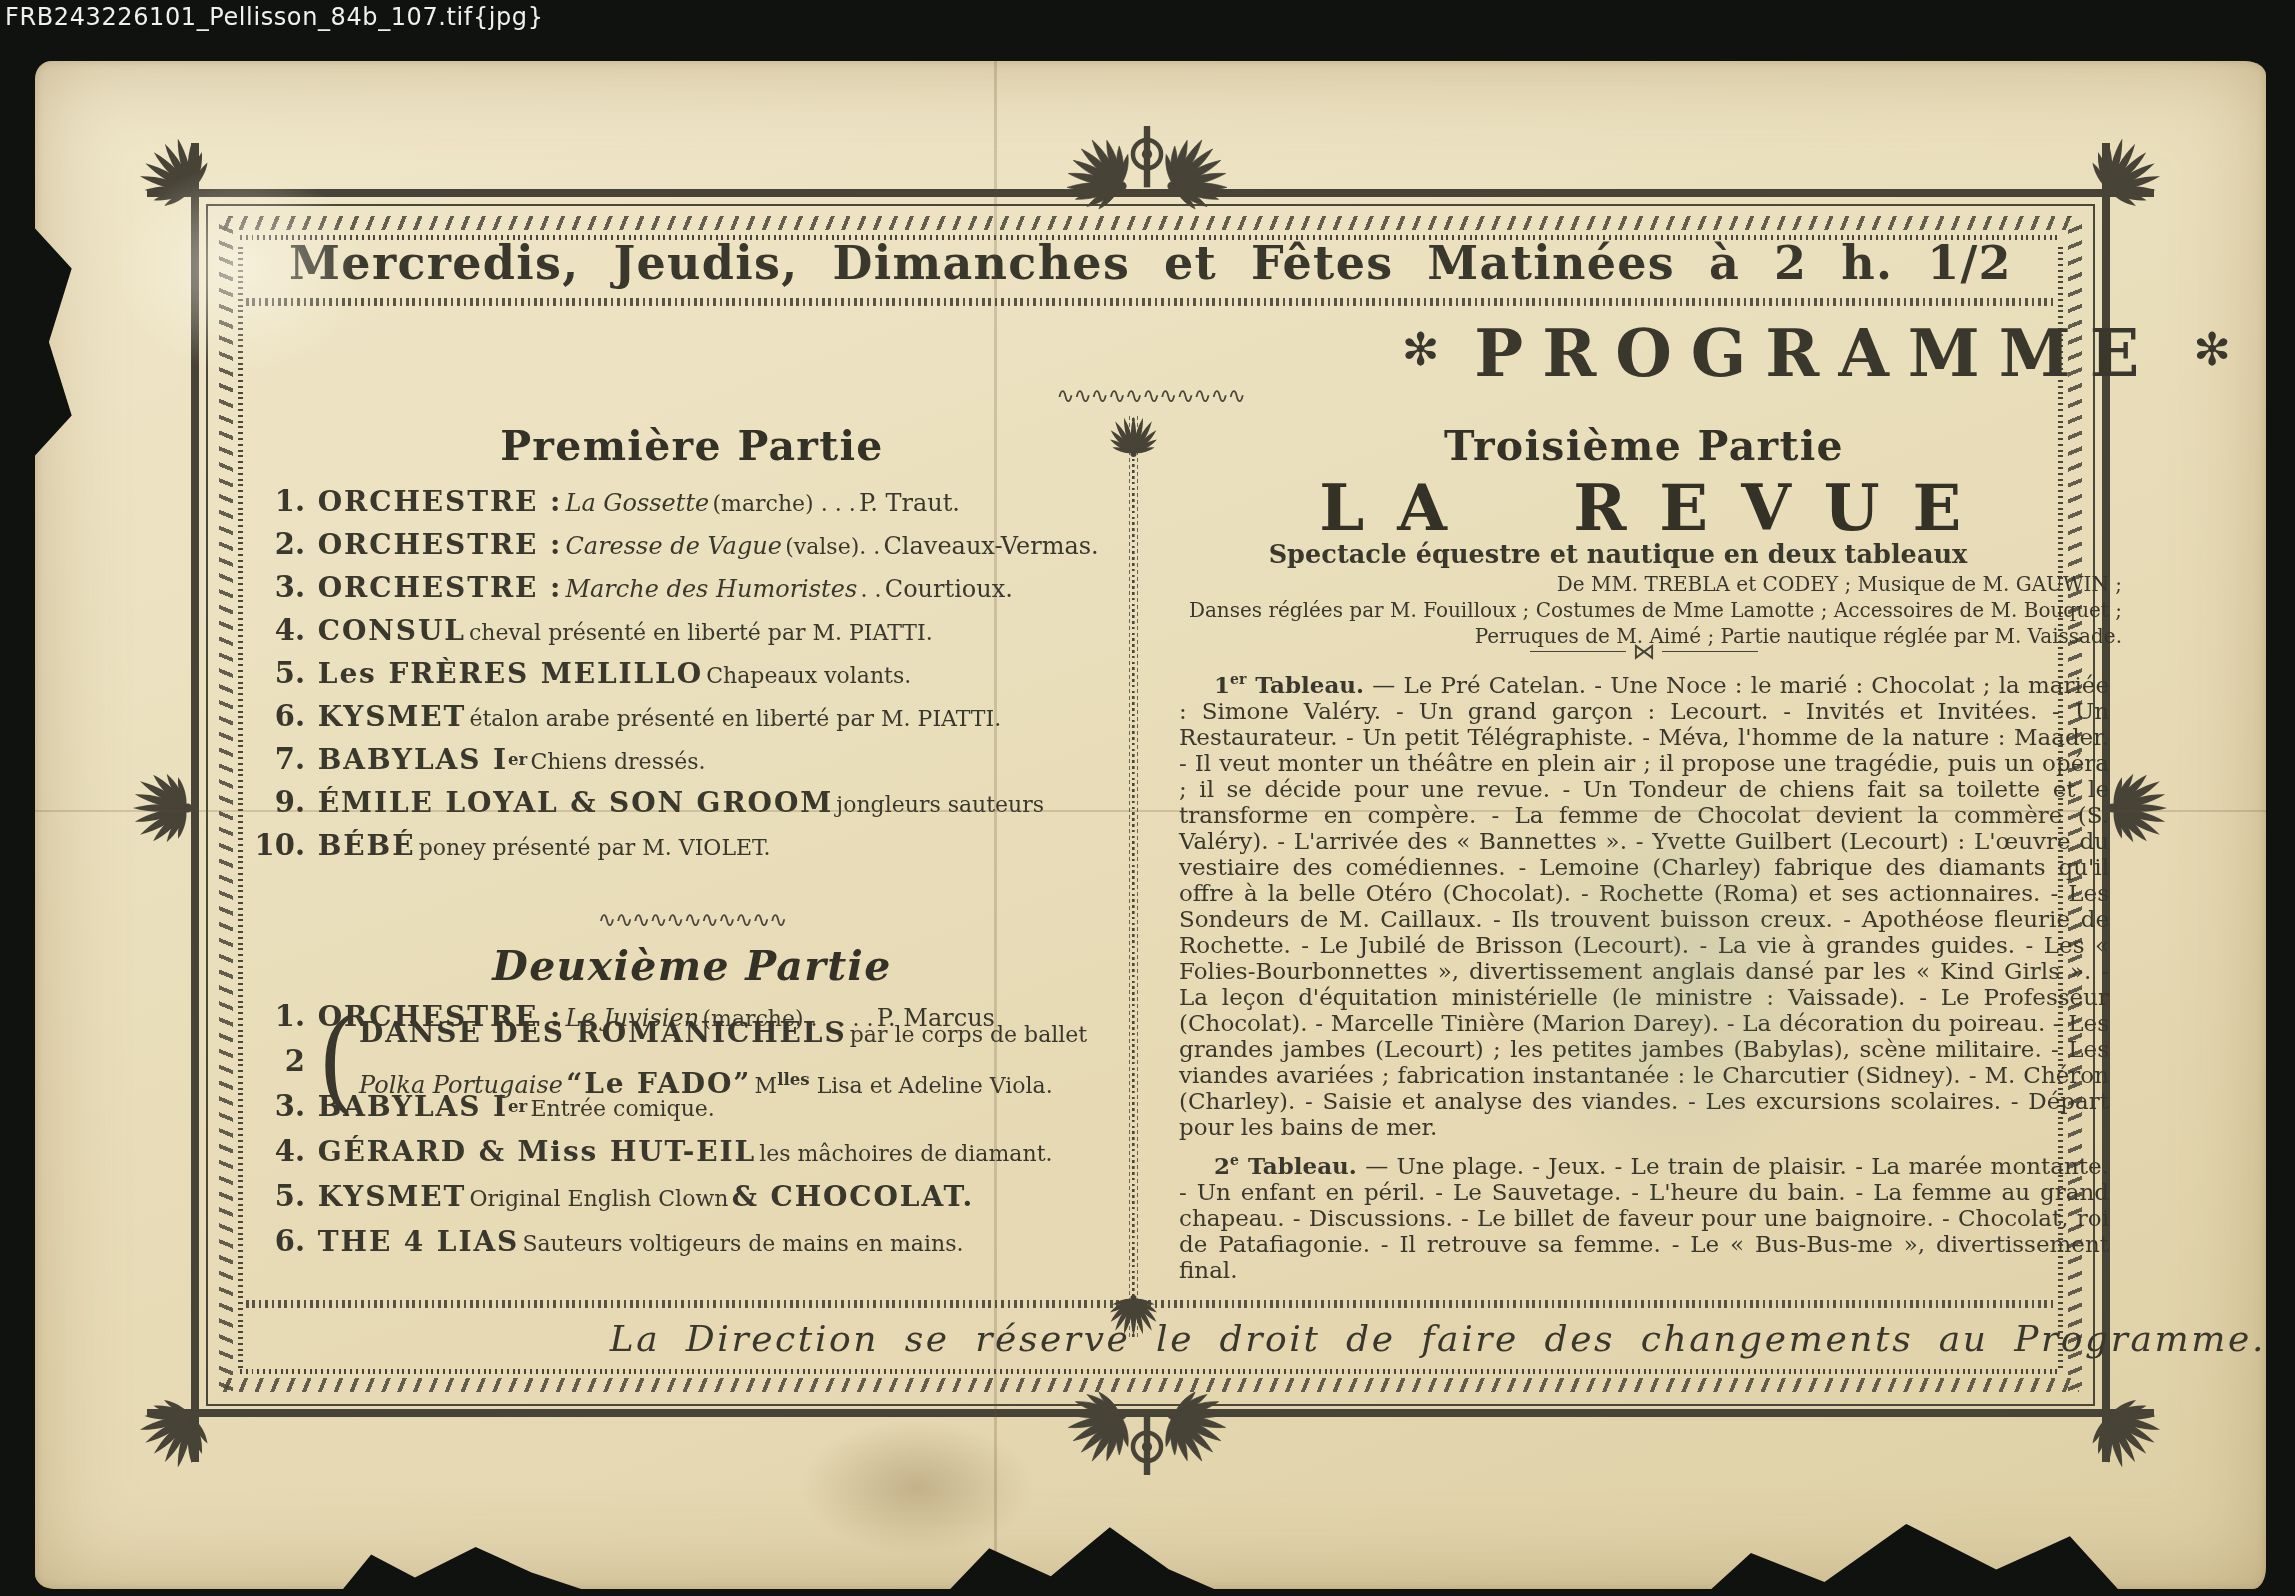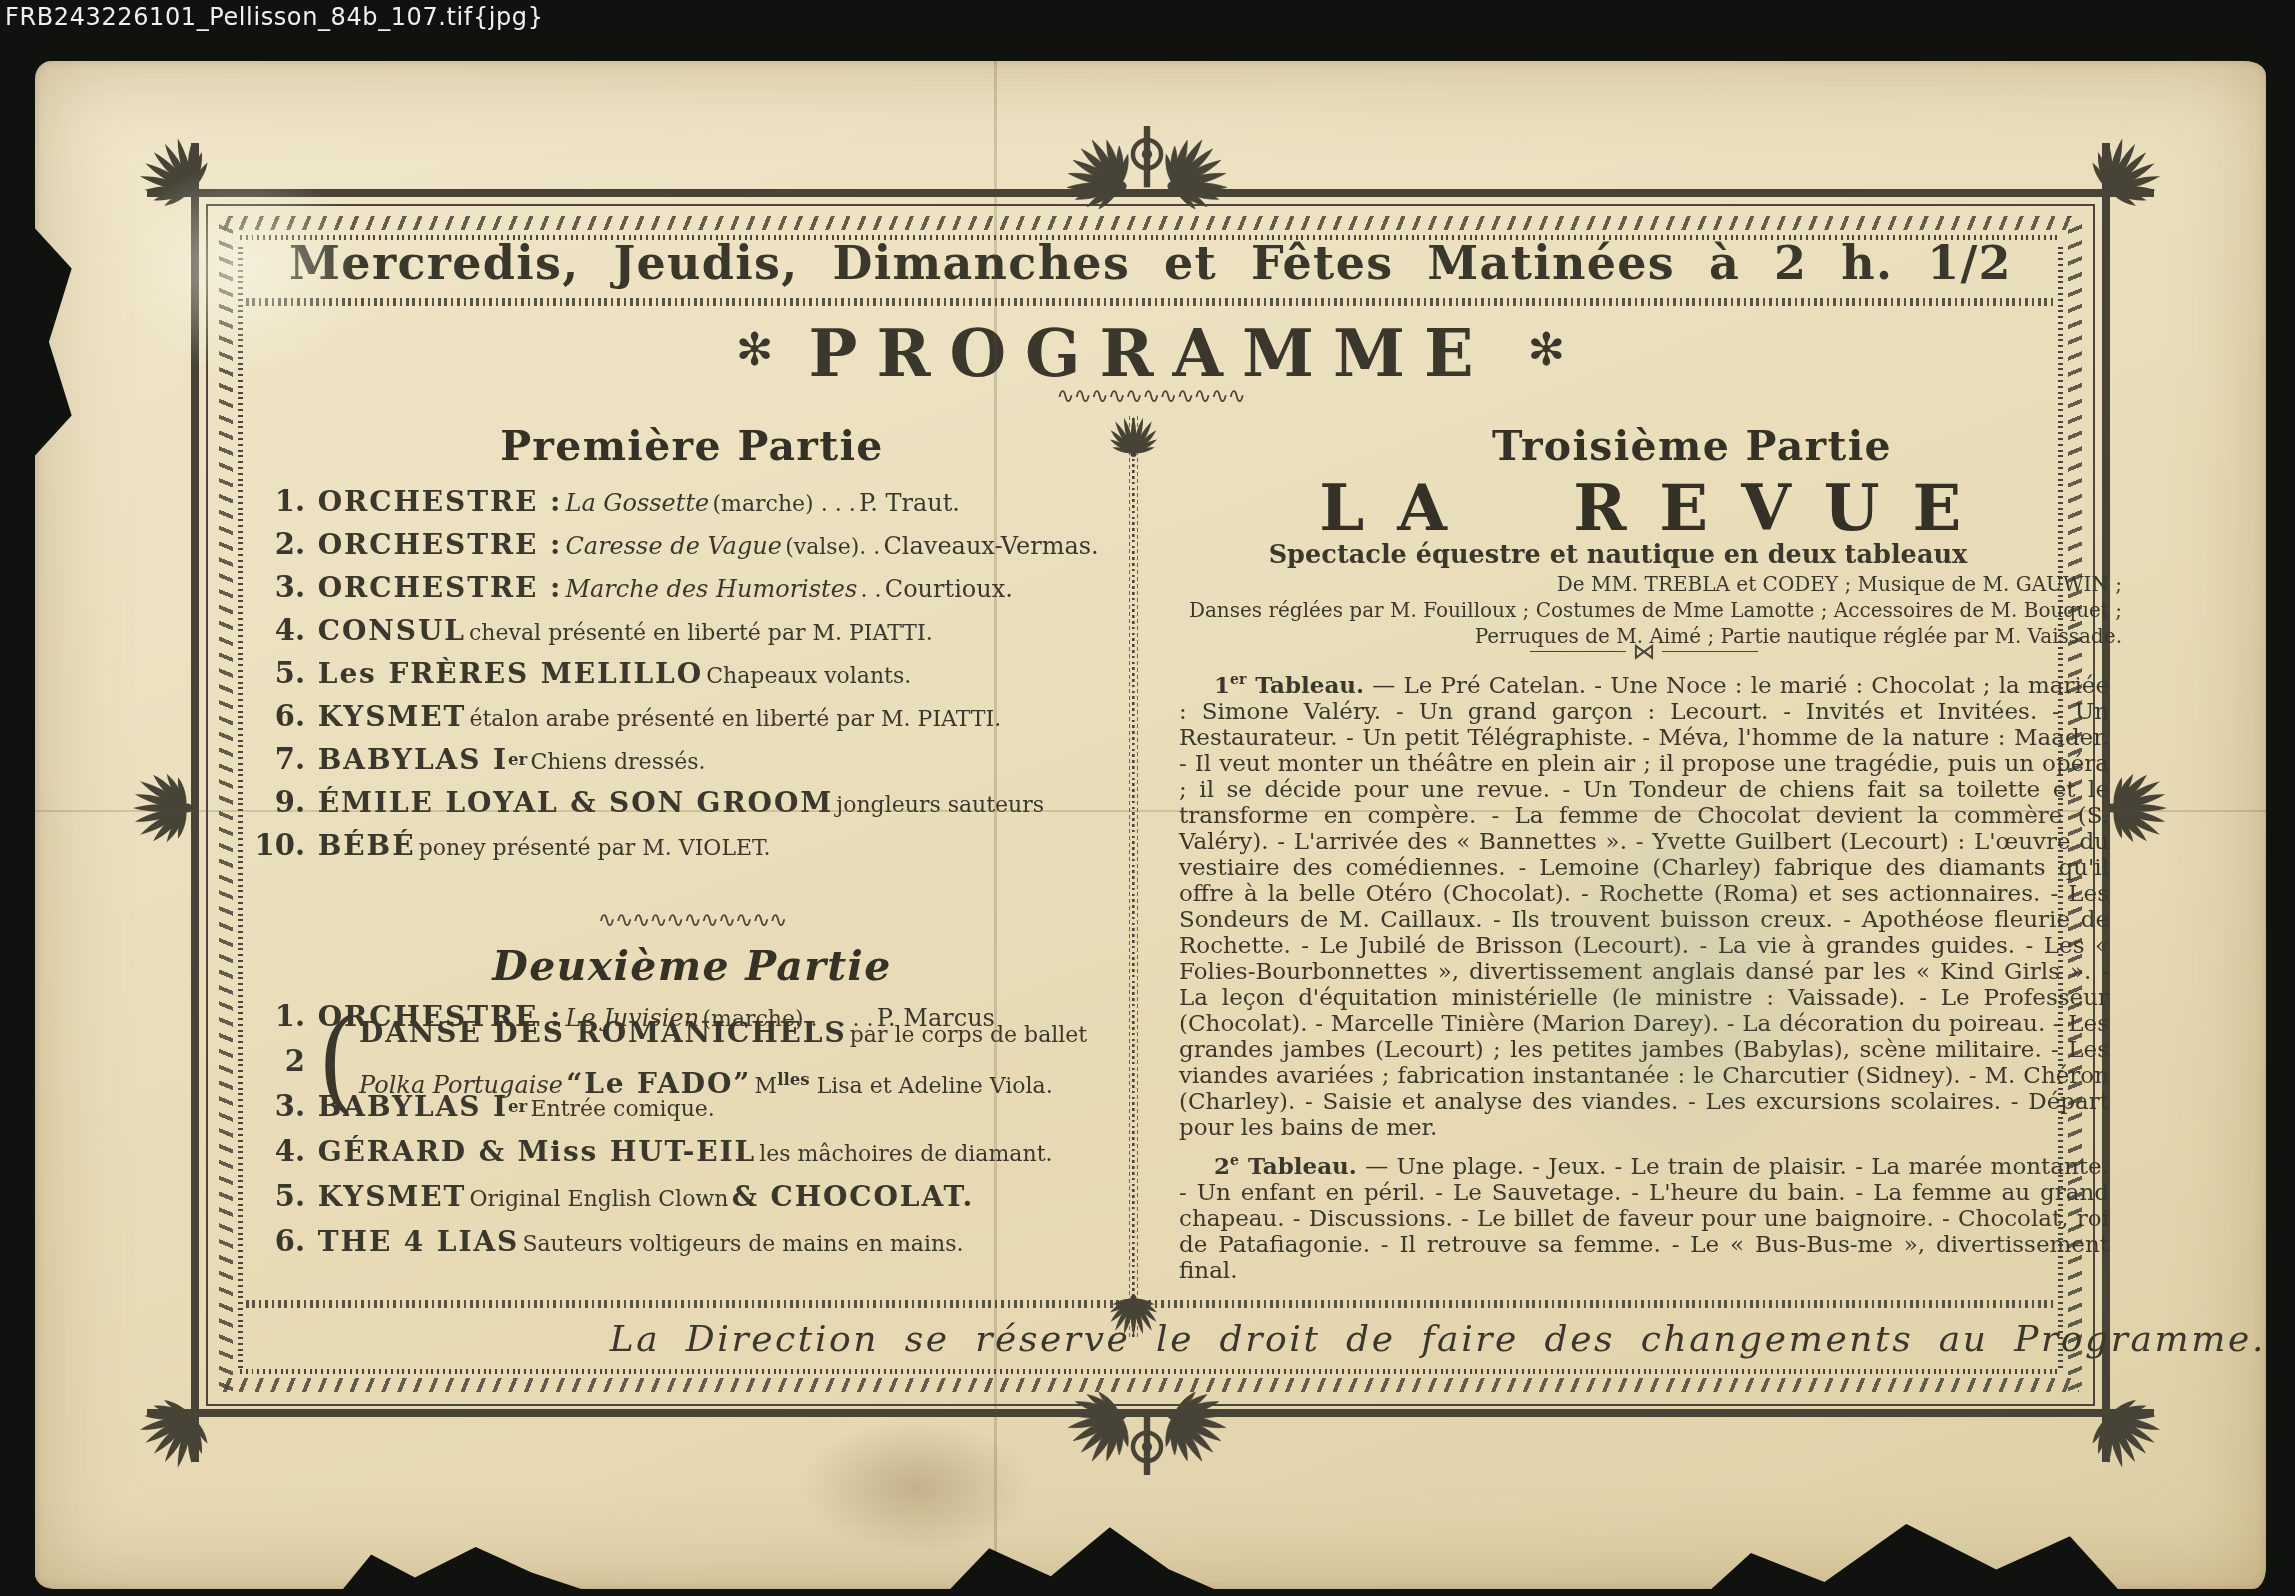--- a/index.html
+++ b/index.html
@@ -29,31 +29,31 @@
   .zv{background:repeating-linear-gradient(0deg,#4b463a 0 1.9px,transparent 1.9px 5.8px);}
   .zl{left:203px;top:182px;width:5.1px;height:1125px;}
   .zr{left:2023px;top:182px;width:5.1px;height:1125px;}
   .ticks{position:absolute;background:repeating-linear-gradient(90deg,#474337 0 2.6px,transparent 2.6px 6.4px);opacity:.9;}
   .rule1{left:211px;right:211px;top:237px;height:8.3px;}
   .rule2{left:211px;right:211px;top:1239px;height:8.3px;}
   svg.orn{position:absolute;overflow:visible;}
   
   .schedule{position:absolute;left:230px;right:230px;top:179px;text-align:center;
     font-size:46px;line-height:46px;font-weight:700;letter-spacing:1.3px;word-spacing:16.6px;white-space:nowrap;}
-  .progline{position:absolute;left:0;right:0;top:254px;text-align:center;white-space:nowrap;}
+  .progline{position:absolute;left:0;right:0;top:254px;text-align:right;white-space:nowrap;}
   .progline .title{font-size:65px;font-weight:700;letter-spacing:19px;vertical-align:middle;}
   .fleuron{font-size:45px;vertical-align:middle;margin:0 35px;position:relative;top:-3.8px;}
   .squig{position:absolute;text-align:center;font-size:22px;letter-spacing:-1.3px;color:#4b463a;line-height:19px;}
   .sq1{left:0;right:0;top:325px;}
   .sq2{left:211px;width:892px;top:849px;}
   
   .parthead{position:absolute;text-align:center;font-size:41px;font-weight:700;letter-spacing:1.3px;color:#343127;}
   .h1{left:211px;width:892px;top:361px;}
   .h2{left:211px;width:892px;top:881px;font-style:italic;}
-  .h3{left:1192px;width:930px;top:361px;}
+  .h3{left:1144px;width:930px;top:361px;}
   .list{position:absolute;left:211px;width:908px;white-space:nowrap;}
   .l1{top:419px;}
   .l2{top:933px;}
   .li{line-height:43px;height:43px;}
   .l2 .li{line-height:45px;height:45px;}
   .n{display:inline-block;width:59px;text-align:right;margin-right:12.8px;font-size:29px;font-weight:700;}
   .nm{font-size:28px;font-weight:700;letter-spacing:1.9px;}
   .sp{font-size:16.6px;font-weight:700;}
   .it{font-style:italic;font-size:24px;}
   .ds{font-size:22px;}

